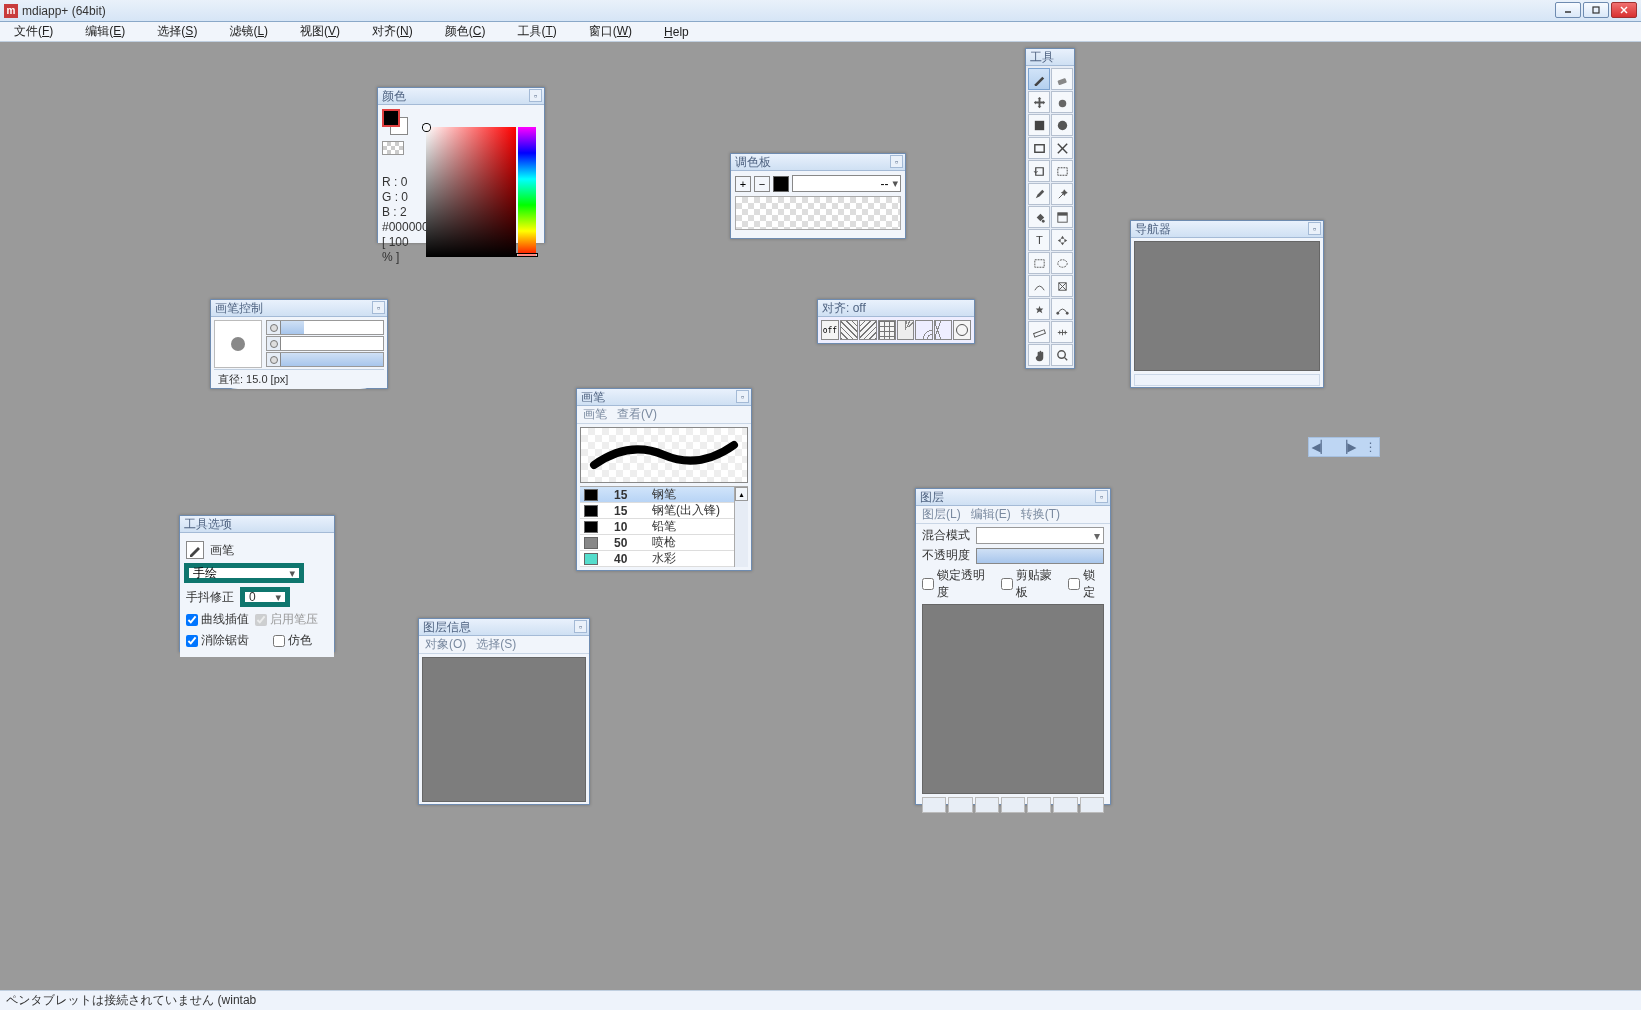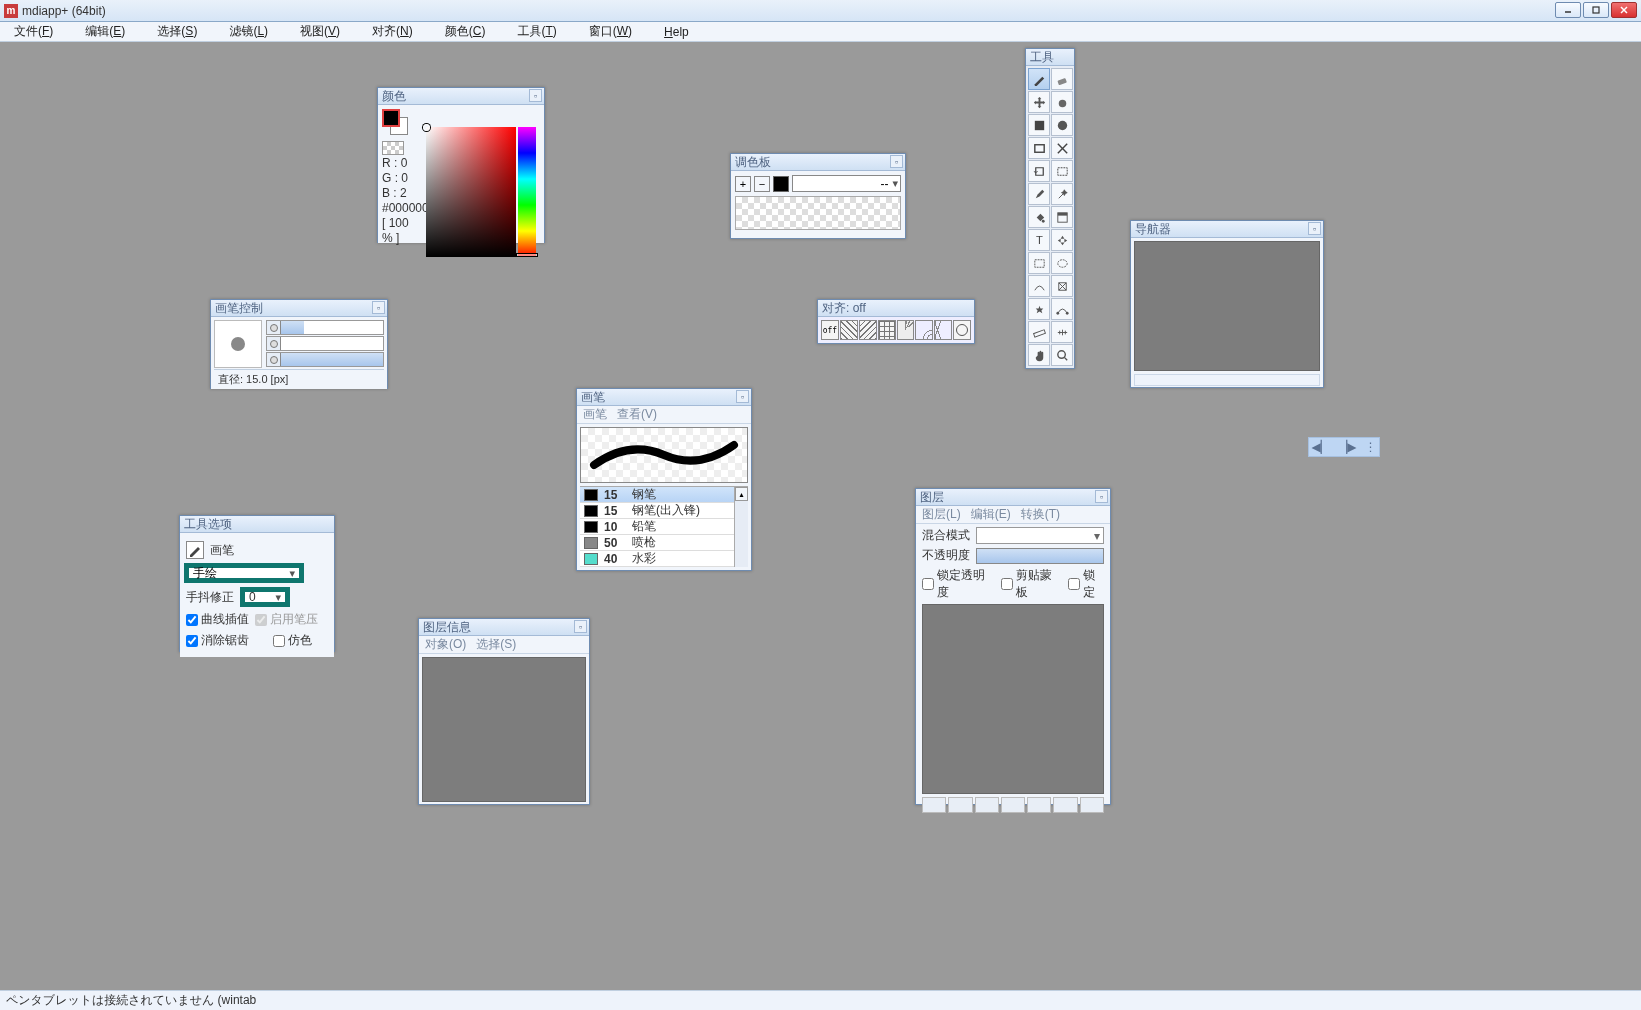--- a/index.html
+++ b/index.html
@@ -42,21 +42,21 @@
   padding-left:6px; color:#7a8aa0; font-size:11px; }
 .panel-menu span { cursor:default; }
 
 
 .color-swatches { float:left; width:30px; }
 .swatch-pair { position:relative; width:26px; height:26px; }
 .swatch-fg { position:absolute; top:0; left:0; width:18px; height:18px; background:#000; border:2px solid #e04040; }
 .swatch-bg { position:absolute; bottom:0; right:0; width:18px; height:18px; background:#fff; border:1px solid #888; }
 .alpha-tiny { width:22px; height:14px; margin-top:6px; border:1px solid #999;
   background:repeating-conic-gradient(#ccc 0 25%,#fff 0 50%) 0 0/8px 8px; }
-.rgb-readout { font-family:monospace; font-size:11px; color:#333; margin-top:1px; line-height:15px; }
+.rgb-readout { font-family:monospace; font-size:11px; color:#333; margin-top:20px; line-height:15px; }
 .sv-box { position:absolute; top:22px; left:48px; width:90px; height:130px;
   background:linear-gradient(to right,#fff,#f00); }
 .sv-box::after { content:""; position:absolute; inset:0; background:linear-gradient(to top,#000,transparent); }
 .sv-cursor { position:absolute; top:0; left:0; width:7px; height:7px; border:1px solid #fff; border-radius:50%;
   transform:translate(-3px,-3px); box-shadow:0 0 0 1px #000; pointer-events:none; }
 .hue-bar { position:absolute; top:22px; left:140px; width:18px; height:130px;
   background:linear-gradient(to bottom,#f0f,#00f,#0ff,#0f0,#ff0,#f00); }
 .hue-knob { position:absolute; left:-2px; right:-2px; height:4px; border:1px solid #000; background:rgba(255,255,255,.5); bottom:0; }
 
 
@@ -89,21 +89,21 @@
 .snap-btn { width:20px; height:20px; border:1px solid #888; background:#f4f4f4; font-size:8px;
   display:flex; align-items:center; justify-content:center; cursor:pointer; overflow:hidden; }
 .snap-btn.off { font-family:monospace; }
 .snap-btn.circle::before { content:""; width:10px; height:10px; border:1px solid #555; border-radius:50%; }
 
 
 .brush-stroke-preview { height:56px; border:1px solid #888;
   background:repeating-conic-gradient(#eee 0 25%,#fff 0 50%) 0 0/14px 14px; margin:3px;
   display:flex; align-items:center; justify-content:center; }
 .brush-list { border-top:1px solid #aaa; max-height:82px; overflow:hidden; position:relative; margin:0 3px 3px 3px; }
-.brush-item { height:16px; display:flex; align-items:center; gap:6px; padding:0 4px;
+.brush-item { height:16px; display:flex; align-items:center; gap:16px; padding:0 4px;
   border-bottom:1px solid #ddd; background:#fff; font-size:11px; }
 .brush-item.sel { background:linear-gradient(#d0e4fa,#b8d4f5); }
 .brush-item .sw { width:14px; height:12px; border:1px solid #666; background:#000; }
 .brush-item .sz { width:22px; font-weight:bold; color:#333; }
 .brush-item .nm { flex:1; color:#333; }
 .brush-item .gear { color:#888; font-size:10px; }
 .brush-scroll { position:absolute; right:0; top:0; bottom:0; width:14px; background:#e6ecf5; border-left:1px solid #aaa; }
 .scroll-btn { height:14px; border:1px solid #999; background:#f2f6fb; display:flex; align-items:center;
   justify-content:center; font-size:8px; }
 
@@ -243,21 +243,21 @@
       </div>
       <div class="pal-area"></div>
     </div>
   </div>
 
   <div class="panel" style="left:210px; top:257px; width:178px; height:90px;">
     <div class="panel-title">
       <span>画笔控制</span>
       <div class="panel-close">▫</div>
     </div>
-    <div class="panel-body" style="padding:3px 3px 0 3px;">
+    <div class="panel-body" style="padding:3px 3px 0 3px;border-radius:27px;">
       <div class="brush-preview">
           <div class="brush-dot"></div>
         </div>
       <div class="brush-sliders">
         <div class="slider-row">
             <div class="knob">
               <div class="knob-dot"></div>
             </div>
             <div class="fill" style="width:20%"></div>
           </div>

